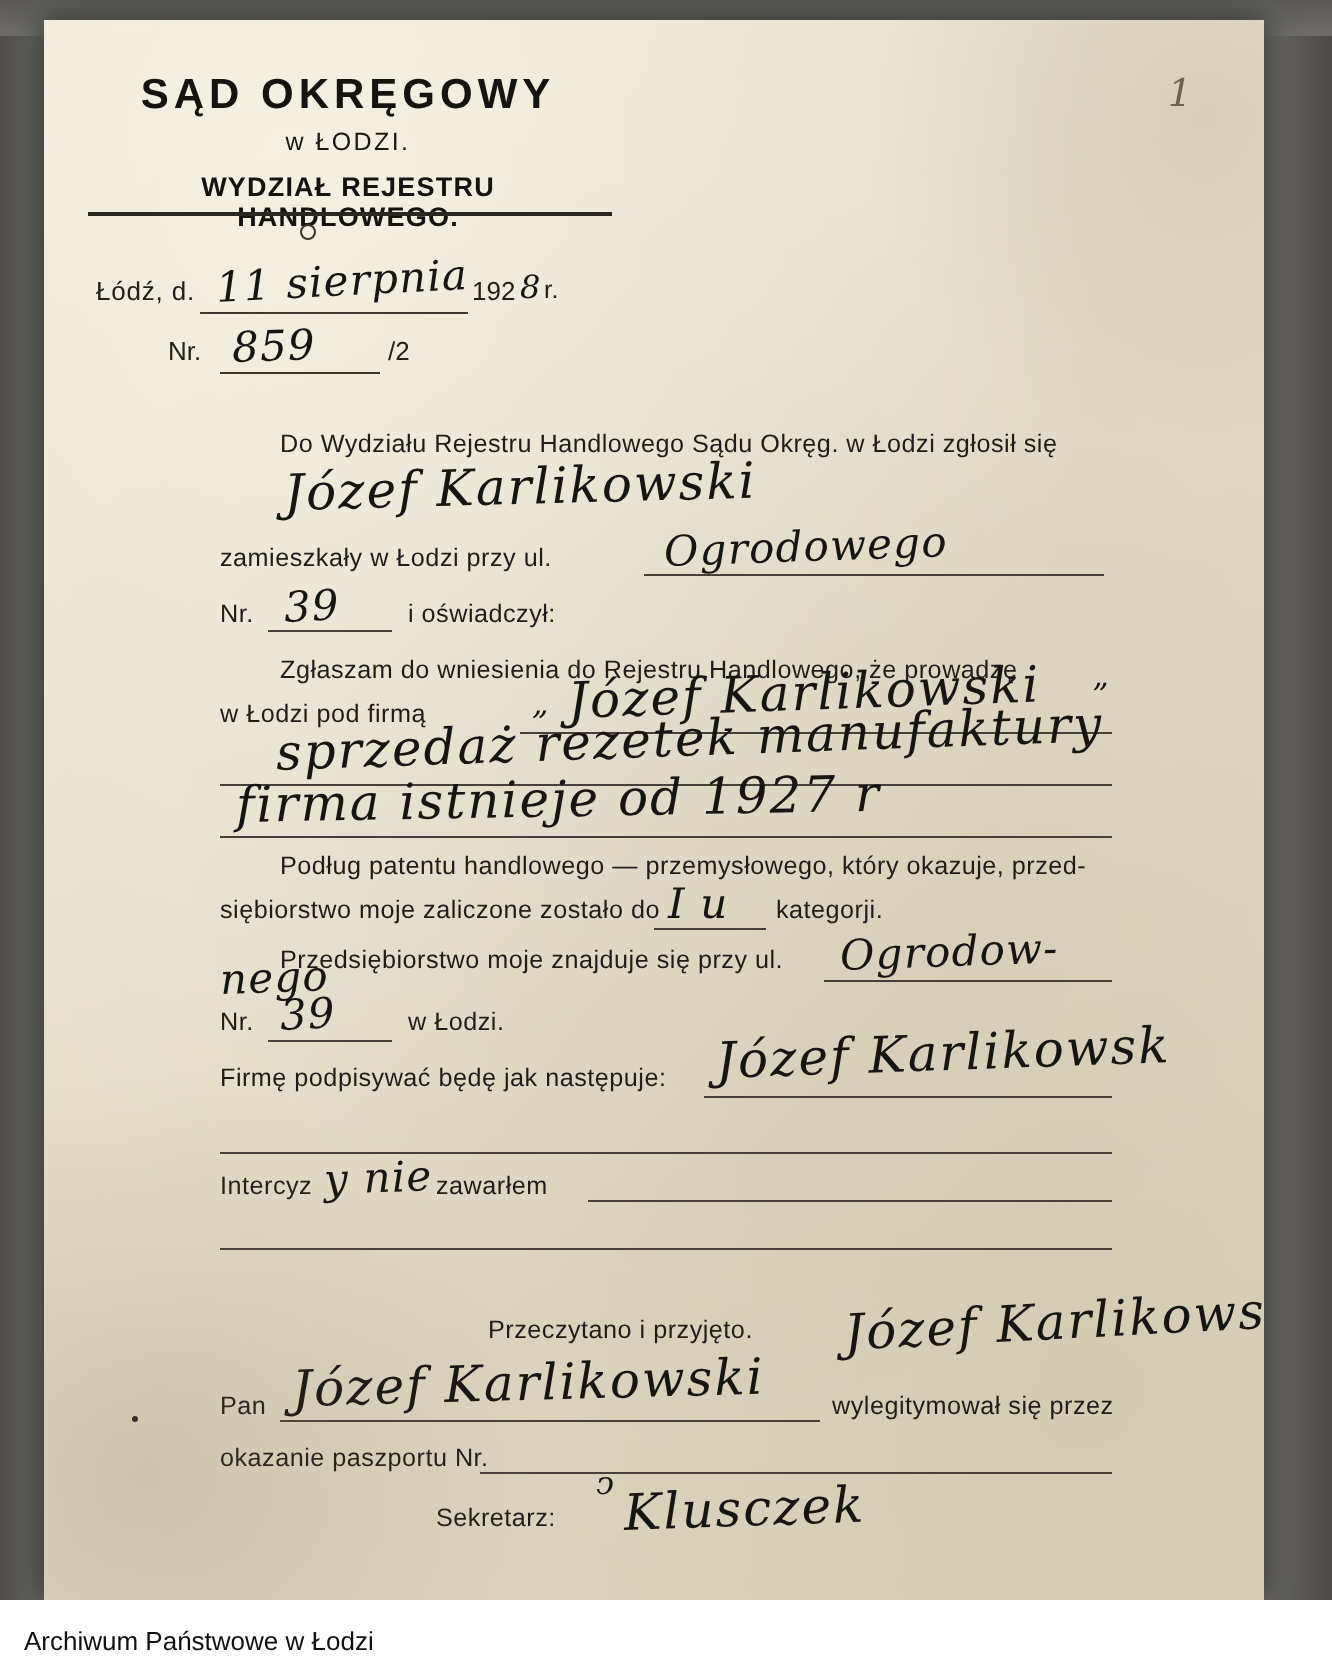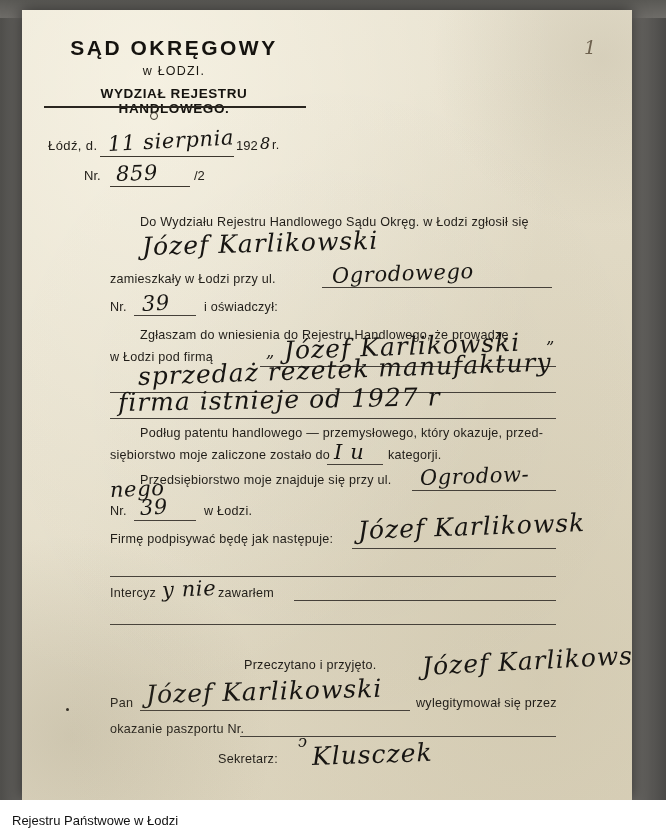--- a/index.html
+++ b/index.html
@@ -320,15 +320,15 @@
       <div class="p" style="left:196px; top:742px;">Sekretarz:</div>
       <div class="hw hw-big" style="left:290px; top:732px; transform: rotate(-2deg);">Klusczek</div>
       <div class="hw hw-sm" style="left:276px; top:722px;">ↄ</div>
 
       <div style="position:absolute; left:44px; top:698px; width:3px; height:3px; background:#2a2620; border-radius:50%;"></div>
 
     </div>
   </div>
 
   <div class="footer">
-    <div class="footer-text">Rejestru Państwowe w Łodzi</div>
+    <div class="footer-text">Archiwum Państwowe w Łodzi</div>
   </div>
 </div>
 
 </body></html>

